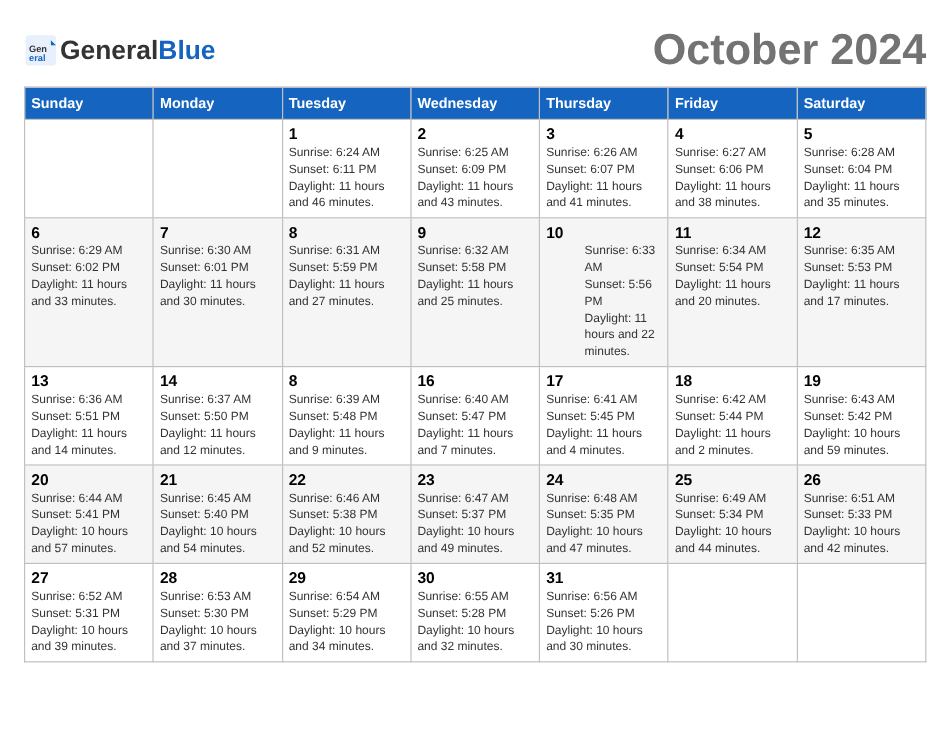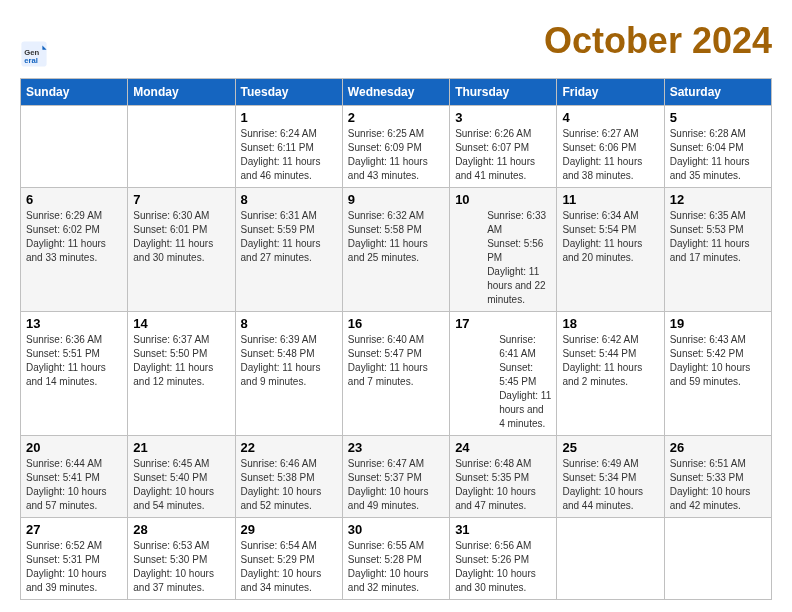--- a/index.html
+++ b/index.html
@@ -12,41 +12,41 @@
     }
     .header {
       display: flex;
       align-items: flex-start;
       justify-content: space-between;
       margin-bottom: 10px;
     }
     .logo {
       display: flex;
       align-items: center;
-      margin-top: 20px;
+      margin-top: 8px;
     }
     .logo-text {
       font-size: 22px;
       font-weight: bold;
       color: #333;
       line-height: 1.1;
     }
     .logo-blue { color: #1565c0; }
     .logo-icon {
       width: 28px;
       height: 28px;
       margin-right: 2px;
     }
     .title-block {
       text-align: right;
     }
     .month-title {
       font-size: 36px;
       font-weight: bold;
-      color: #a16207;
+      color: #737373;
     }
     .location-title {
       font-size: 16px;
       color: #555;
     }
     .calendar-table {
       width: 100%;
       border-collapse: collapse;
       font-size: 10.5px;
     }
@@ -89,20 +89,26 @@
 <body>
 
 <div class="header">
   <div class="logo">
     <svg class="logo-icon" viewBox="0 0 40 40">
       <rect x="2" y="2" width="36" height="36" rx="4" fill="#e8f0fe"></rect>
       <text x="6" y="22" font-size="11" font-weight="bold" fill="#333" font-family="Arial">Gen</text>
       <text x="6" y="33" font-size="11" font-weight="bold" fill="#1565c0" font-family="Arial">eral</text>
       <polygon points="32,8 38,14 32,14" fill="#1565c0"></polygon>
     </svg>
+    <div>
+      <div style="display:flex; align-items:baseline;">
+        <span class="logo-text">General</span>
+        <span class="logo-text logo-blue">Blue</span>
+      </div>
+    </div>
   </div>
   <div class="title-block">
     <div class="month-title">October 2024</div>
   </div>
 </div>
 
 <table class="calendar-table">
   <thead>
     <tr id="header-row">
     <th>Sunday</th>
@@ -213,21 +219,21 @@
 Daylight: 11 hours and 9 minutes.</div>
         </td>
         <td>
           <div class="day-number">16</div>
           <div class="day-info" style="white-space: pre-line;">Sunrise: 6:40 AM
 Sunset: 5:47 PM
 Daylight: 11 hours and 7 minutes.</div>
         </td>
         <td>
           <div class="day-number">17</div>
-          <div class="day-info" style="white-space: pre-line; margin-left: 44px;">Sunrise: 6:41 AM
+          <div class="day-info" style="white-space: pre-line;">Sunrise: 6:41 AM
 Sunset: 5:45 PM
 Daylight: 11 hours and 4 minutes.</div>
         </td>
         <td>
           <div class="day-number">18</div>
           <div class="day-info" style="white-space: pre-line;">Sunrise: 6:42 AM
 Sunset: 5:44 PM
 Daylight: 11 hours and 2 minutes.</div>
         </td>
         <td>

